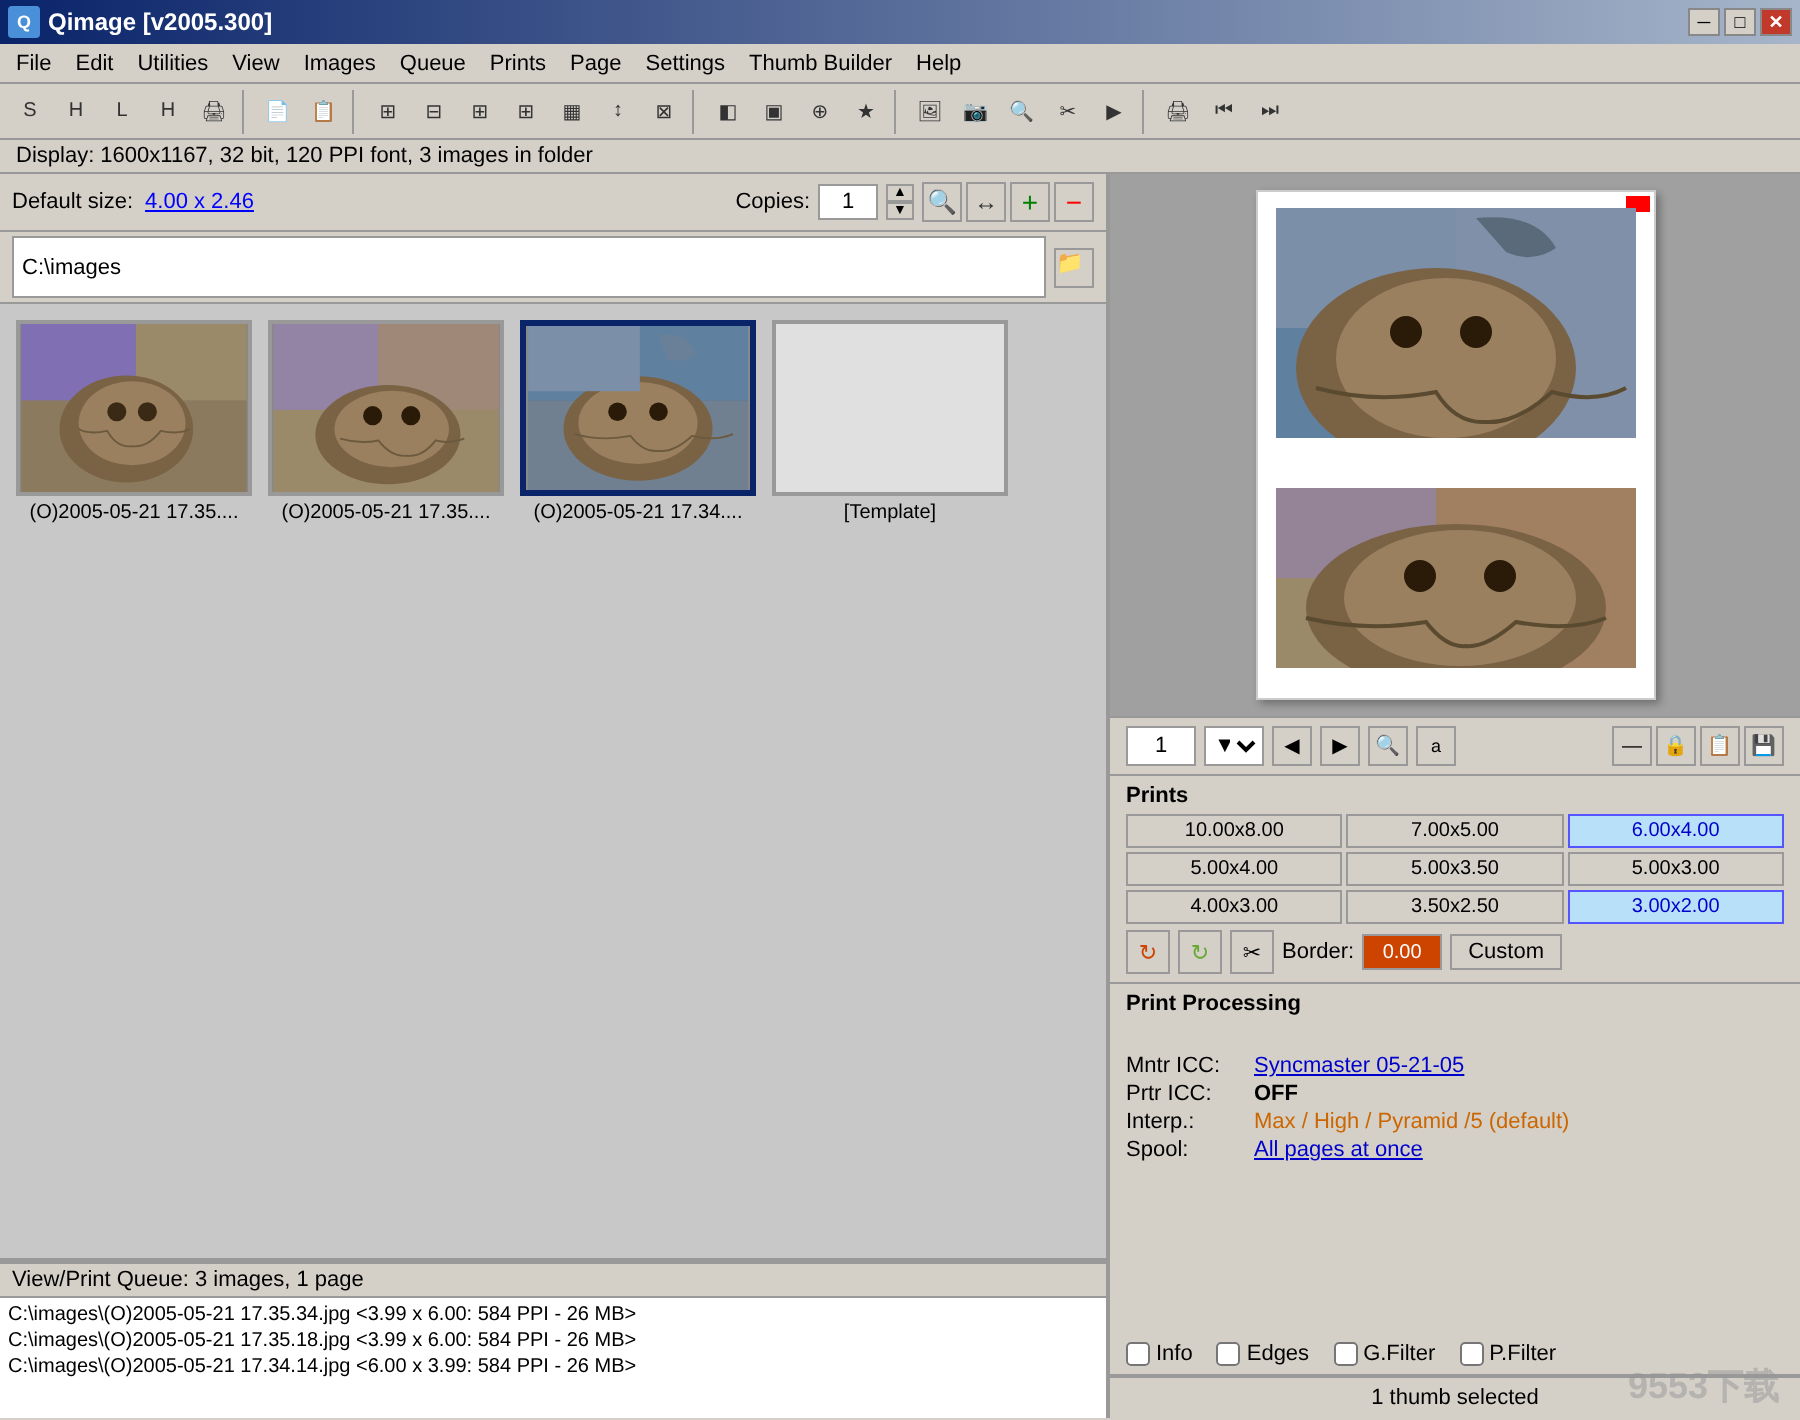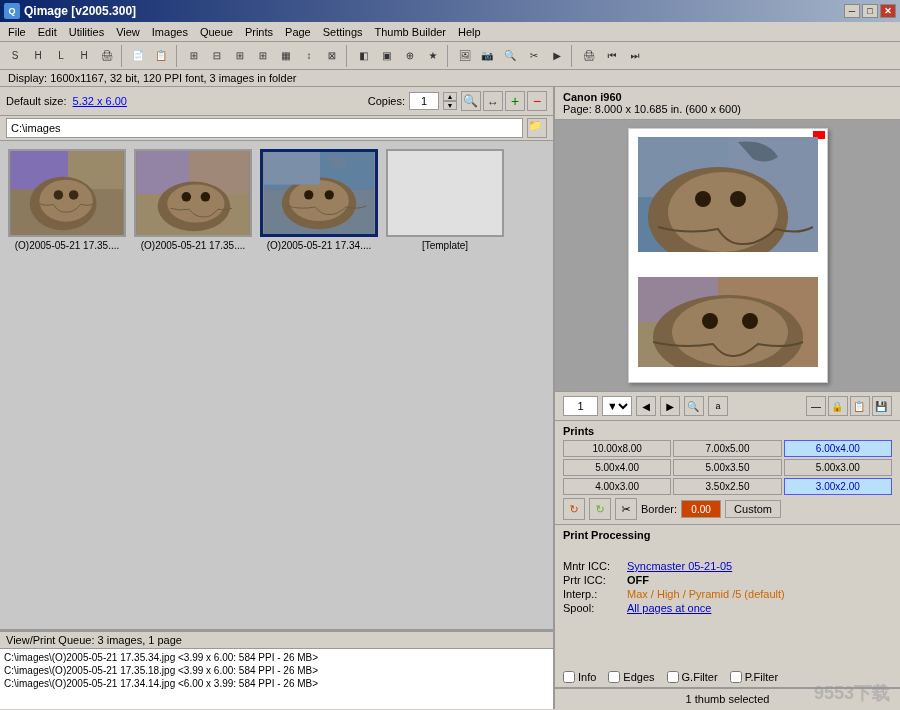--- a/index.html
+++ b/index.html
@@ -37,21 +37,21 @@
     .size-link { color: blue; text-decoration: underline; cursor: pointer; }
     .copies-section { margin-left: auto; display: flex; align-items: center; gap: 4px; }
     .copies-input { width: 30px; height: 18px; border: 1px solid #999; text-align: center; font-size: 11px; background: white; }
     .spin-btns { display: flex; flex-direction: column; }
     .spin-btn { width: 14px; height: 9px; background: #d4d0c8; border: 1px solid #999; cursor: pointer; font-size: 7px; display: flex; align-items: center; justify-content: center; line-height: 1; }
     .action-btns { display: flex; gap: 2px; }
     .action-btn { width: 20px; height: 20px; background: #d4d0c8; border: 1px solid #999; cursor: pointer; display: flex; align-items: center; justify-content: center; font-size: 12px; color: #333; }
     
     
     .path-bar { padding: 2px 6px; display: flex; align-items: center; gap: 4px; border-bottom: 1px solid #999; background: #d4d0c8; }
-    .path-input { flex: 1; height: 20px; border: 1px solid #999; padding: 0 4px; font-size: 11px; background: white; }
+    .path-input { flex: 1; height: 31px; border: 1px solid #999; padding: 0 4px; font-size: 11px; background: white; }
     .path-btn { width: 20px; height: 20px; background: #d4d0c8; border: 1px solid #999; cursor: pointer; }
     
     
     .thumbs-area { flex: 1; background: #c8c8c8; padding: 8px; display: flex; gap: 8px; align-items: flex-start; border-bottom: 2px solid #999; overflow: hidden; }
     .thumb-item { display: flex; flex-direction: column; align-items: center; cursor: pointer; }
     .thumb-img { width: 118px; height: 88px; border: 2px solid #999; background: #888; overflow: hidden; display: flex; align-items: center; justify-content: center; }
     .thumb-img.selected { border: 3px solid #0a246a; }
     .thumb-label { font-size: 10px; margin-top: 3px; text-align: center; max-width: 118px; overflow: hidden; white-space: nowrap; text-overflow: ellipsis; }
     .thumb-template { width: 118px; height: 88px; border: 2px solid #999; background: #e0e0e0; display: flex; align-items: center; justify-content: center; font-size: 11px; color: #666; }
     
@@ -187,21 +187,21 @@
 <div class="status-display">
   <span>Display: 1600x1167, 32 bit, 120 PPI font, 3 images in folder</span>
 </div>
 
 <div class="main-area">
 
   <div class="left-panel">
 
     <div class="top-controls">
       <span class="default-size-label">Default size:</span>
-      <span class="size-link">5.32 x 6.00</span>
+      <span class="size-link">4.00 x 2.46</span>
       <div class="copies-section">
         <span>Copies:</span>
         <input type="text" class="copies-input" value="1" style="">
         <div class="spin-btns">
           <div class="spin-btn">▲</div>
           <div class="spin-btn">▼</div>
         </div>
         <div class="action-btns">
           <div class="action-btn">🔍</div>
           <div class="action-btn">↔</div>
@@ -280,24 +280,20 @@
         <div class="queue-item">C:\images\(O)2005-05-21 17.35.34.jpg  &lt;3.99 x 6.00:  584 PPI -  26 MB&gt;</div>
         <div class="queue-item">C:\images\(O)2005-05-21 17.35.18.jpg  &lt;3.99 x 6.00:  584 PPI -  26 MB&gt;</div>
         <div class="queue-item">C:\images\(O)2005-05-21 17.34.14.jpg  &lt;6.00 x 3.99:  584 PPI -  26 MB&gt;</div>
       </div>
     </div>
 
   </div>
 
   <div class="right-panel">
 
-    <div class="printer-header">
-      <div class="printer-name">Canon i960</div>
-      <div class="page-info">Page: 8.000 x 10.685 in. (600 x 600)</div>
-    </div>
 
     <div class="preview-area">
       <div class="preview-page">
         <div class="preview-flag"></div>
         <div class="preview-img-top">
           <svg width="100%" height="100%" viewBox="0 0 180 115">
             <rect width="180" height="115" fill="#6080a0"></rect>
             <rect x="0" y="0" width="90" height="60" fill="#7b8fa8"></rect>
             <rect x="90" y="0" width="90" height="115" fill="#8090a8"></rect>
             <ellipse cx="80" cy="80" rx="70" ry="50" fill="#7a6245"></ellipse>

